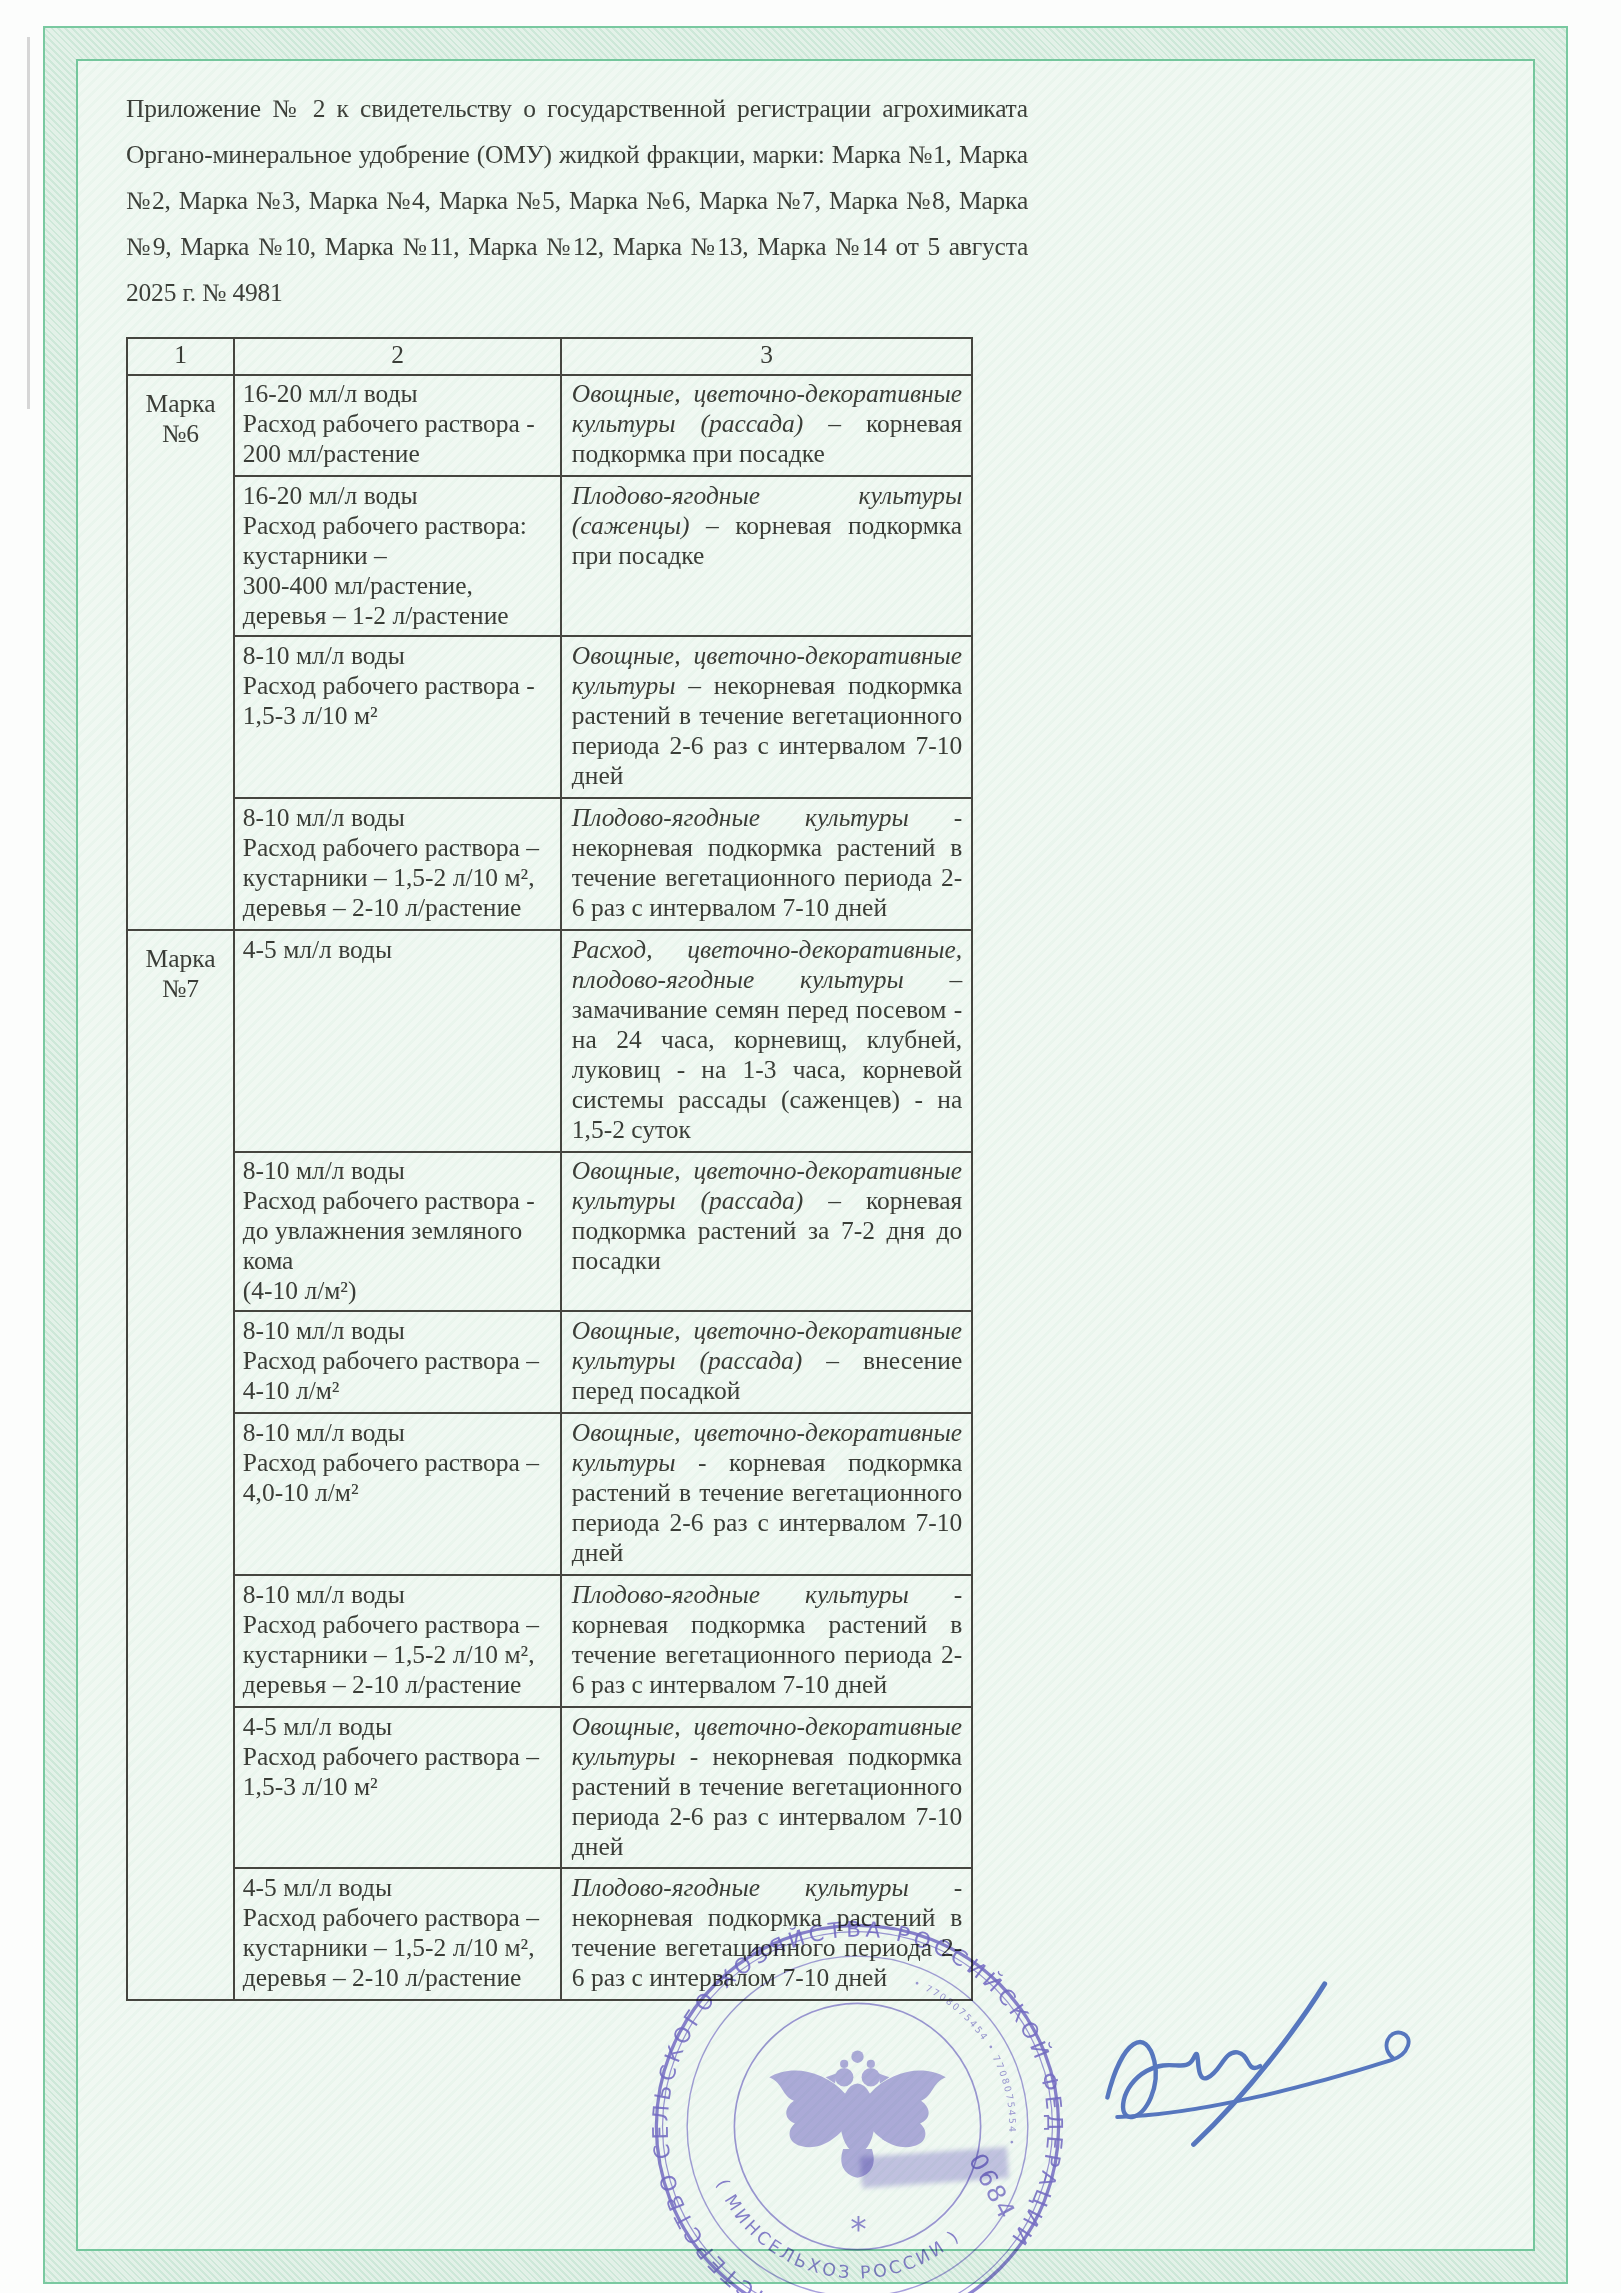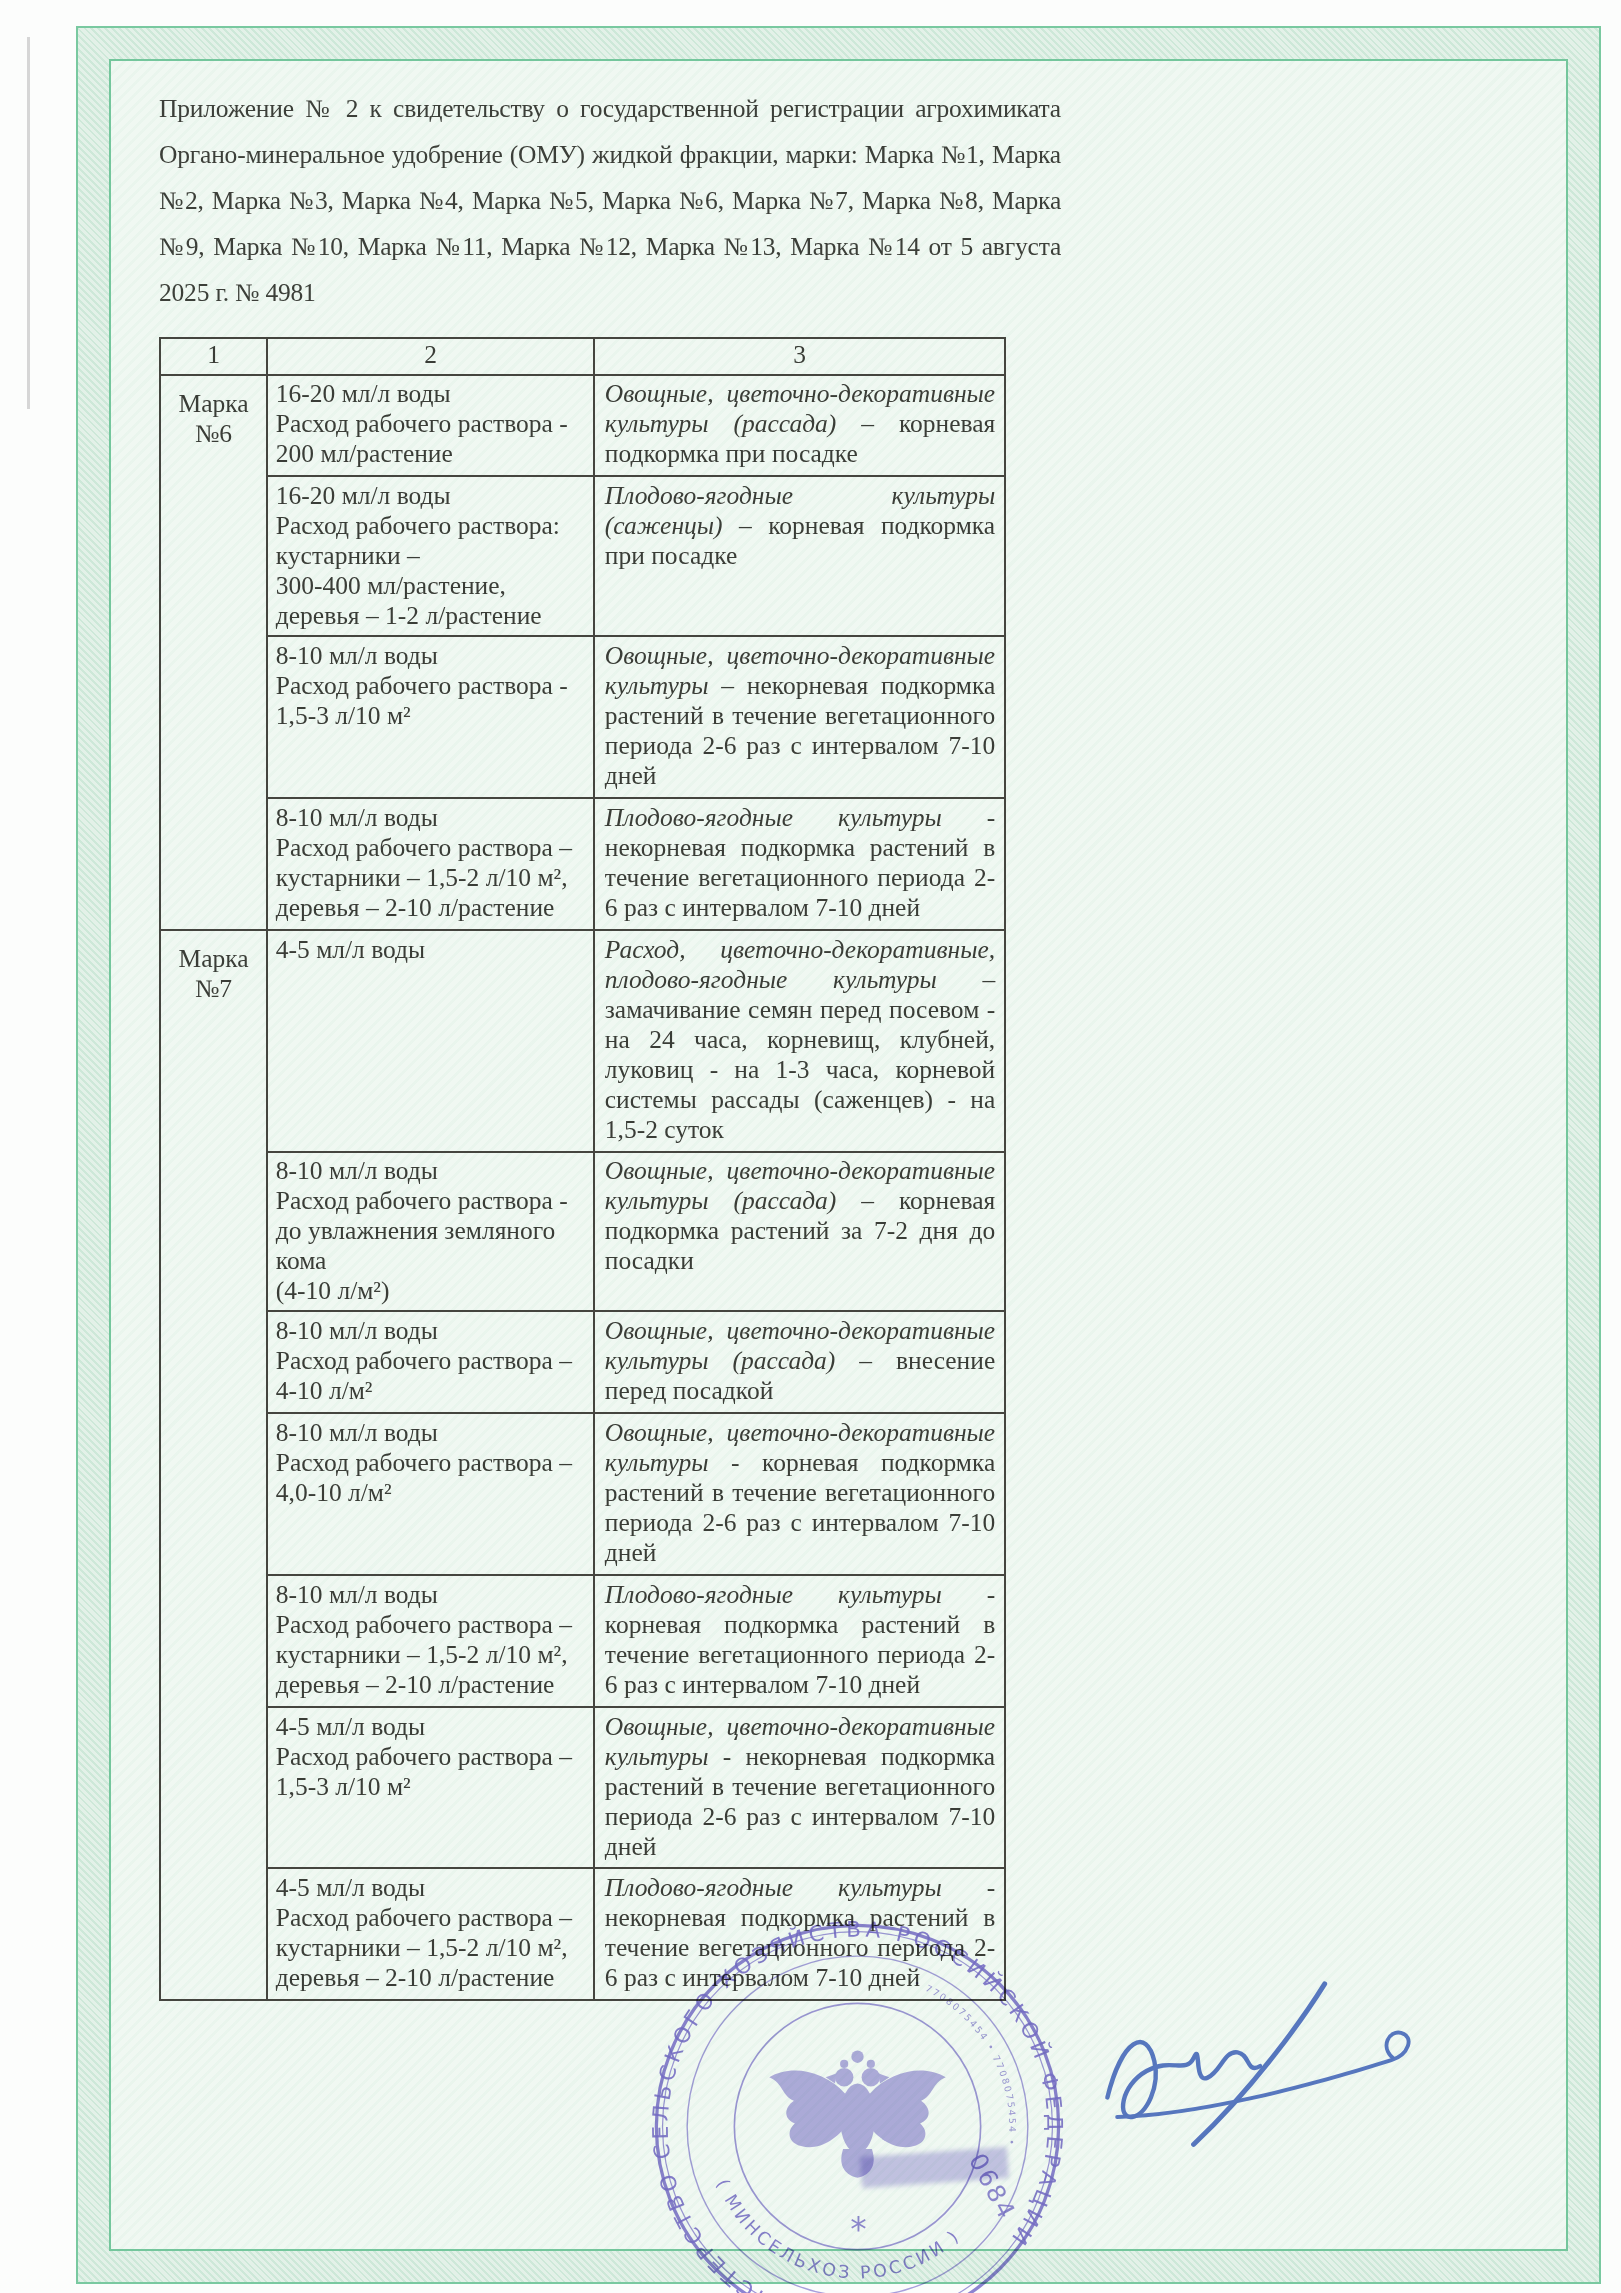--- a/index.html
+++ b/index.html
@@ -7,21 +7,20 @@
     width:1621px;height:2294px;background:#fdfdfc;
     font-family:"Liberation Serif", serif;color:#33352f;
   }
   .scan{position:relative;width:1621px;height:2294px;overflow:hidden;background:#fcfdfc;}
   .scan-artifact{position:absolute;left:27.4px;top:37px;width:2.9px;height:372px;background:#b6b6b6;opacity:.55;}
   .frame-outer{
     position:absolute;left:43px;top:25.5px;width:1521px;height:2254px;
     border:2px solid #79c9a0;
     background:#e3f1e8;
     background-image:repeating-linear-gradient(45deg, rgba(118,196,154,.20) 0 2px, rgba(255,255,255,0) 2px 4.9px);
-    margin-left:33px;
   }
   .frame-inner{
     position:absolute;inset:31px;
     border:2px solid #74c69c;
     background:#f0f8f2;
     background-image:repeating-linear-gradient(135deg, rgba(130,200,160,.06) 0 2.9px, rgba(255,255,255,0) 2.9px 7.8px);
   }
   .content{position:relative;padding:25.5px 0 0 48px;width:912px;}
   .doc-header{
     margin:0;width:902px;font-size:25.5px;line-height:46px;text-align:justify;

